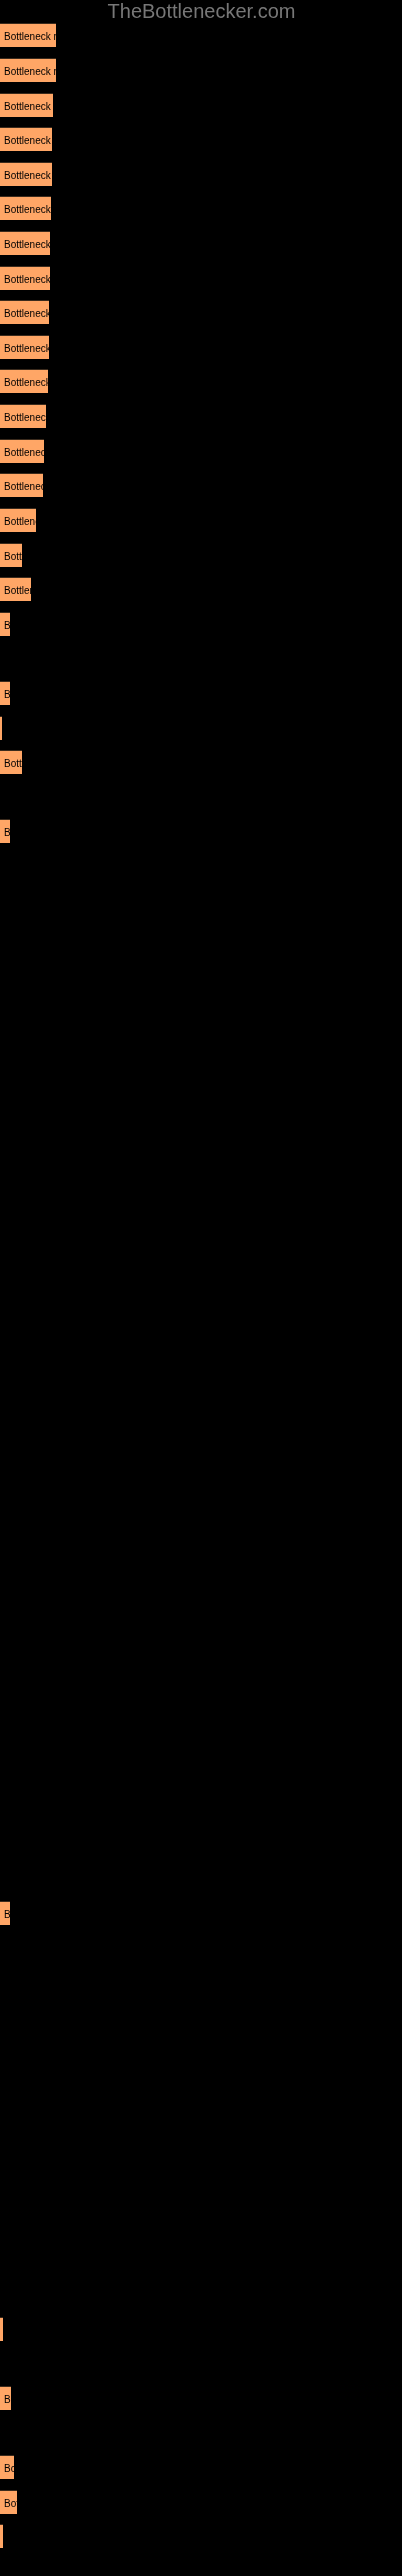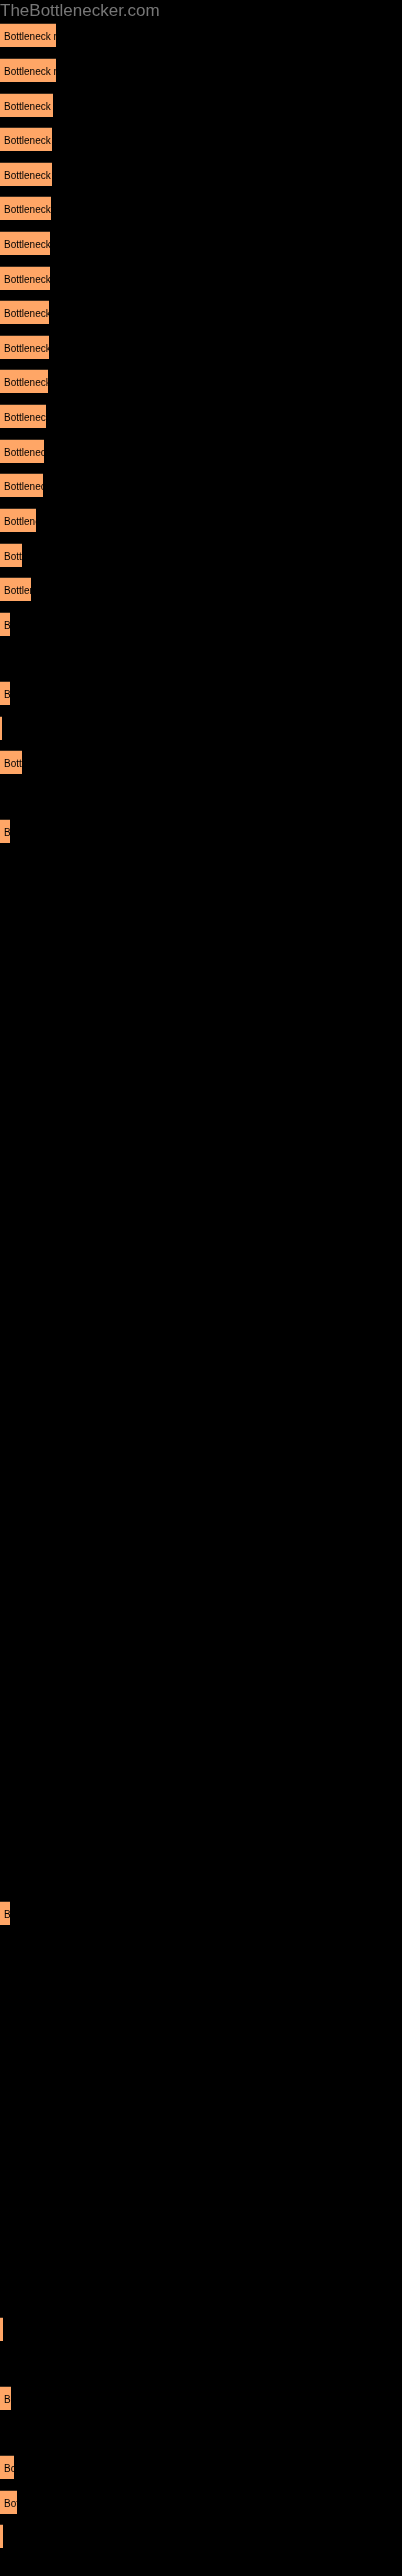--- a/index.html
+++ b/index.html
@@ -3,22 +3,22 @@
 <meta charset="utf-8">
 <style>
   html,body{margin:0;padding:0;background:#000;}
   body{
     width:403px;height:2576px;position:relative;overflow:hidden;
     font-family:"Liberation Sans","DejaVu Sans",sans-serif;
     background:#000;
   }
   #site-title{
     position:absolute;top:0;left:0;width:403px;height:22.5px;
-    line-height:22.5px;
-    color:#777777;font-size:17px;letter-spacing:0px;
+    line-height:22.5px;text-align:center;
+    color:#777777;font-size:20px;letter-spacing:0px;
     white-space:nowrap;
   }
   #plot{
     position:absolute;left:0;top:0;width:403px;height:2576px;
   }
   .bar-row{
     position:absolute;left:0;
     height:24px;
   }
   .bar{

